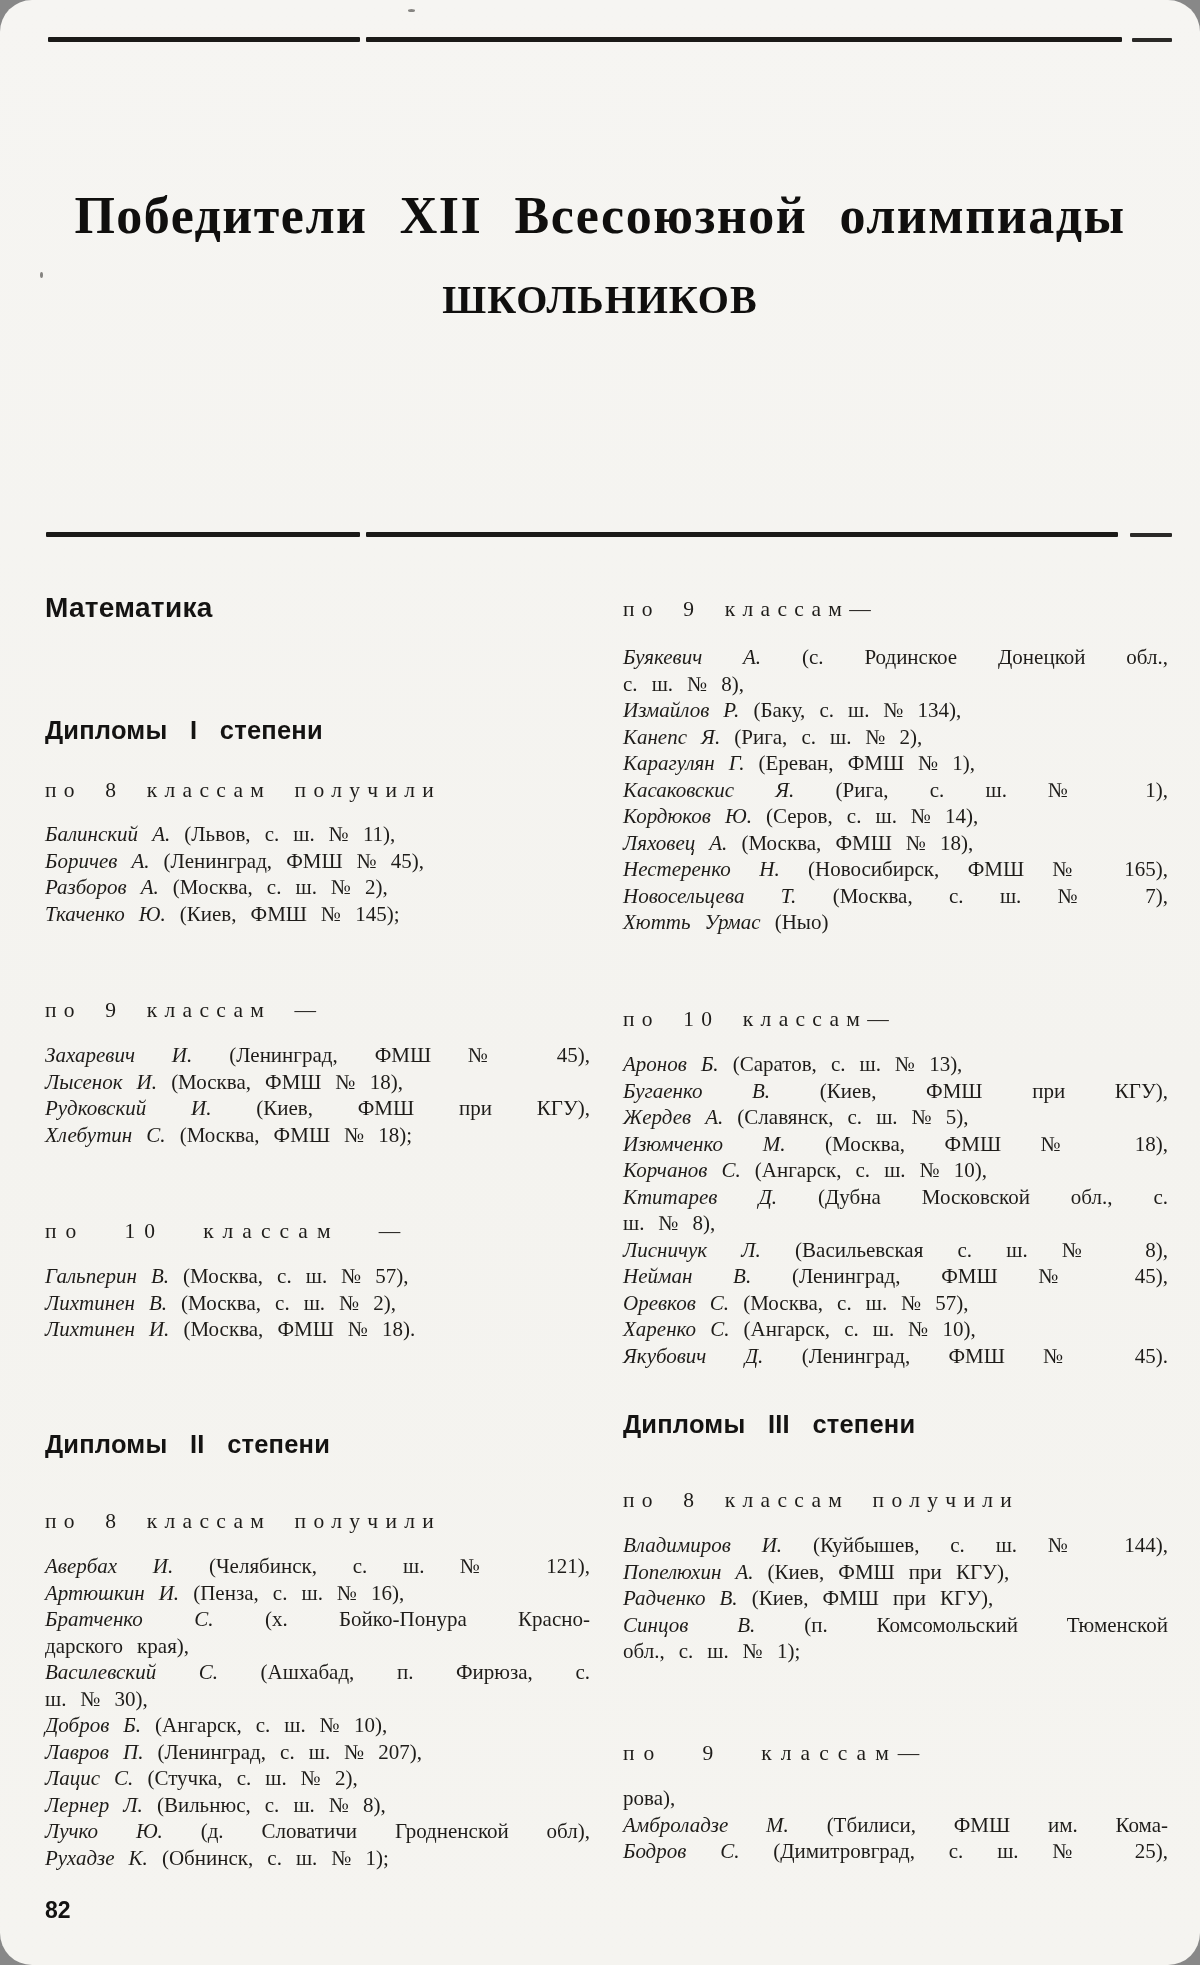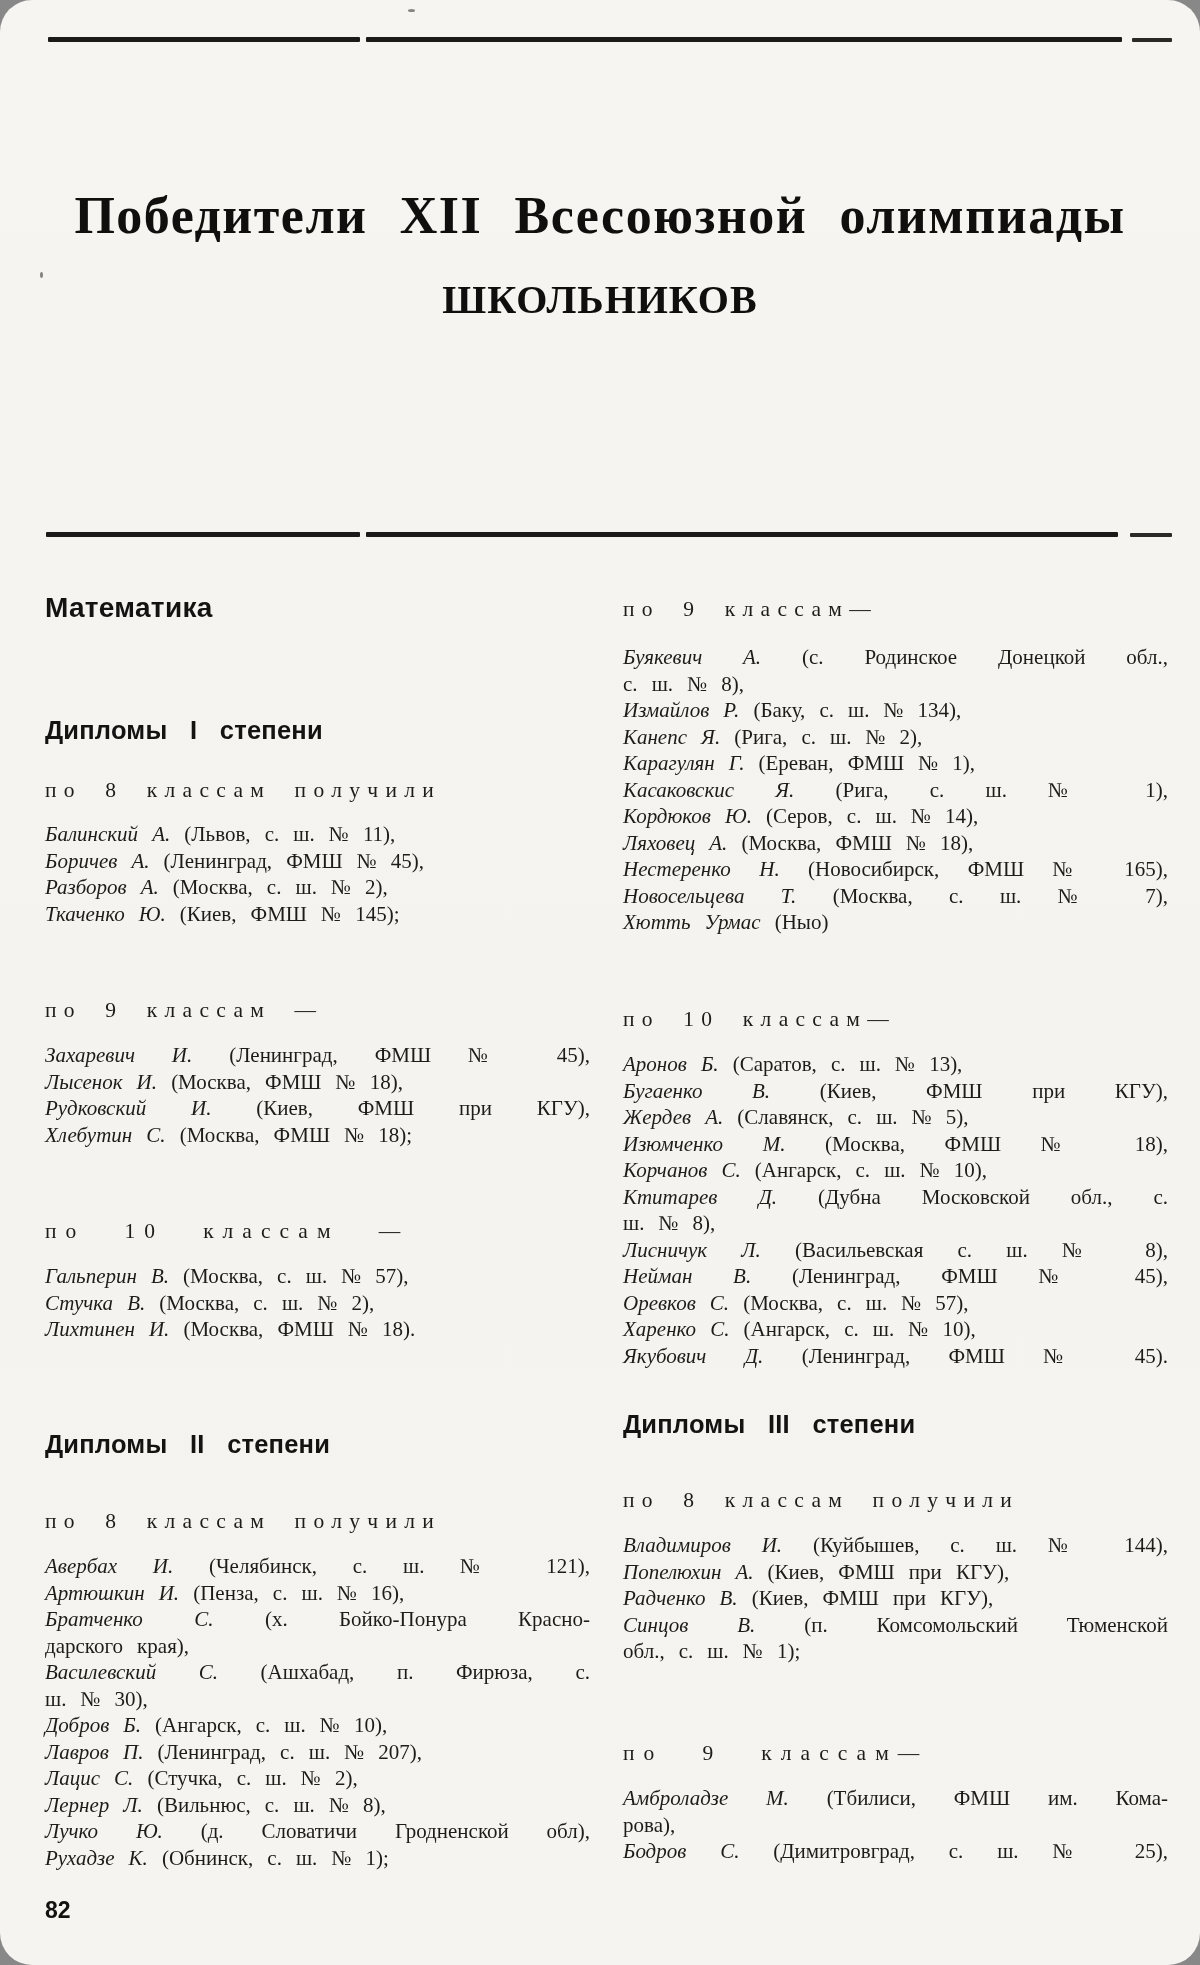--- a/index.html
+++ b/index.html
@@ -63,21 +63,21 @@
     <div class="blk classline" style="top:998px;">по 9 классам —</div>
     <div class="blk" style="top:1042px;">
         <div class="line just"><span class="nm">Захаревич И.</span> <span>(Ленинград, ФМШ № 45),</span></div>
         <div class="line"><span class="nm">Лысенок И.</span> <span>(Москва, ФМШ № 18),</span></div>
         <div class="line just"><span class="nm">Рудковский И.</span> <span>(Киев, ФМШ при КГУ),</span></div>
         <div class="line"><span class="nm">Хлебутин С.</span> <span>(Москва, ФМШ № 18);</span></div>
       </div>
     <div class="blk classline wide" style="top:1219px;">по 10 классам —</div>
     <div class="blk" style="top:1263px;">
         <div class="line"><span class="nm">Гальперин В.</span> <span>(Москва, с. ш. № 57),</span></div>
-        <div class="line"><span class="nm">Стучка В.</span> <span>(Москва, с. ш. № 2),</span></div>
+        <div class="line"><span class="nm">Лихтинен В.</span> <span>(Москва, с. ш. № 2),</span></div>
         <div class="line"><span class="nm">Лихтинен И.</span> <span>(Москва, ФМШ № 18).</span></div>
       </div>
     <div class="blk degree" style="top:1430px;">Дипломы II степени</div>
     <div class="blk classline" style="top:1509px;">по 8 классам получили</div>
     <div class="blk" style="top:1553px;">
         <div class="line just"><span class="nm">Авербах И.</span> <span>(Челябинск, с. ш. № 121),</span></div>
         <div class="line"><span class="nm">Артюшкин И.</span> <span>(Пенза, с. ш. № 16),</span></div>
         <div class="line just"><span class="nm">Братченко С.</span> <span>(х. Бойко-Понура Красно-</span></div>
         <div class="line"><span>дарского края),</span></div>
         <div class="line just"><span class="nm">Василевский С.</span> <span>(Ашхабад, п. Фирюза, с.</span></div>
@@ -125,20 +125,20 @@
     <div class="blk classline" style="top:1488px;">по 8 классам получили</div>
     <div class="blk" style="top:1532px;">
         <div class="line just"><span class="nm">Владимиров И.</span> <span>(Куйбышев, с. ш. № 144),</span></div>
         <div class="line"><span class="nm">Попелюхин А.</span> <span>(Киев, ФМШ при КГУ),</span></div>
         <div class="line"><span class="nm">Радченко В.</span> <span>(Киев, ФМШ при КГУ),</span></div>
         <div class="line just"><span class="nm">Синцов В.</span> <span>(п. Комсомольский Тюменской</span></div>
         <div class="line"><span>обл., с. ш. № 1);</span></div>
       </div>
     <div class="blk classline wide" style="top:1741px;">по 9 классам—</div>
     <div class="blk" style="top:1785px;">
+        <div class="line"><span>рова),</span></div>
         <div class="line just"><span class="nm">Амброладзе М.</span> <span>(Тбилиси, ФМШ им. Кома-</span></div>
-        <div class="line"><span>рова),</span></div>
         <div class="line just"><span class="nm">Бодров С.</span> <span>(Димитровград, с. ш. № 25),</span></div>
       </div>
   </div>
 
   <div class="pageno">82</div>
 </div>
 
 </body></html>

